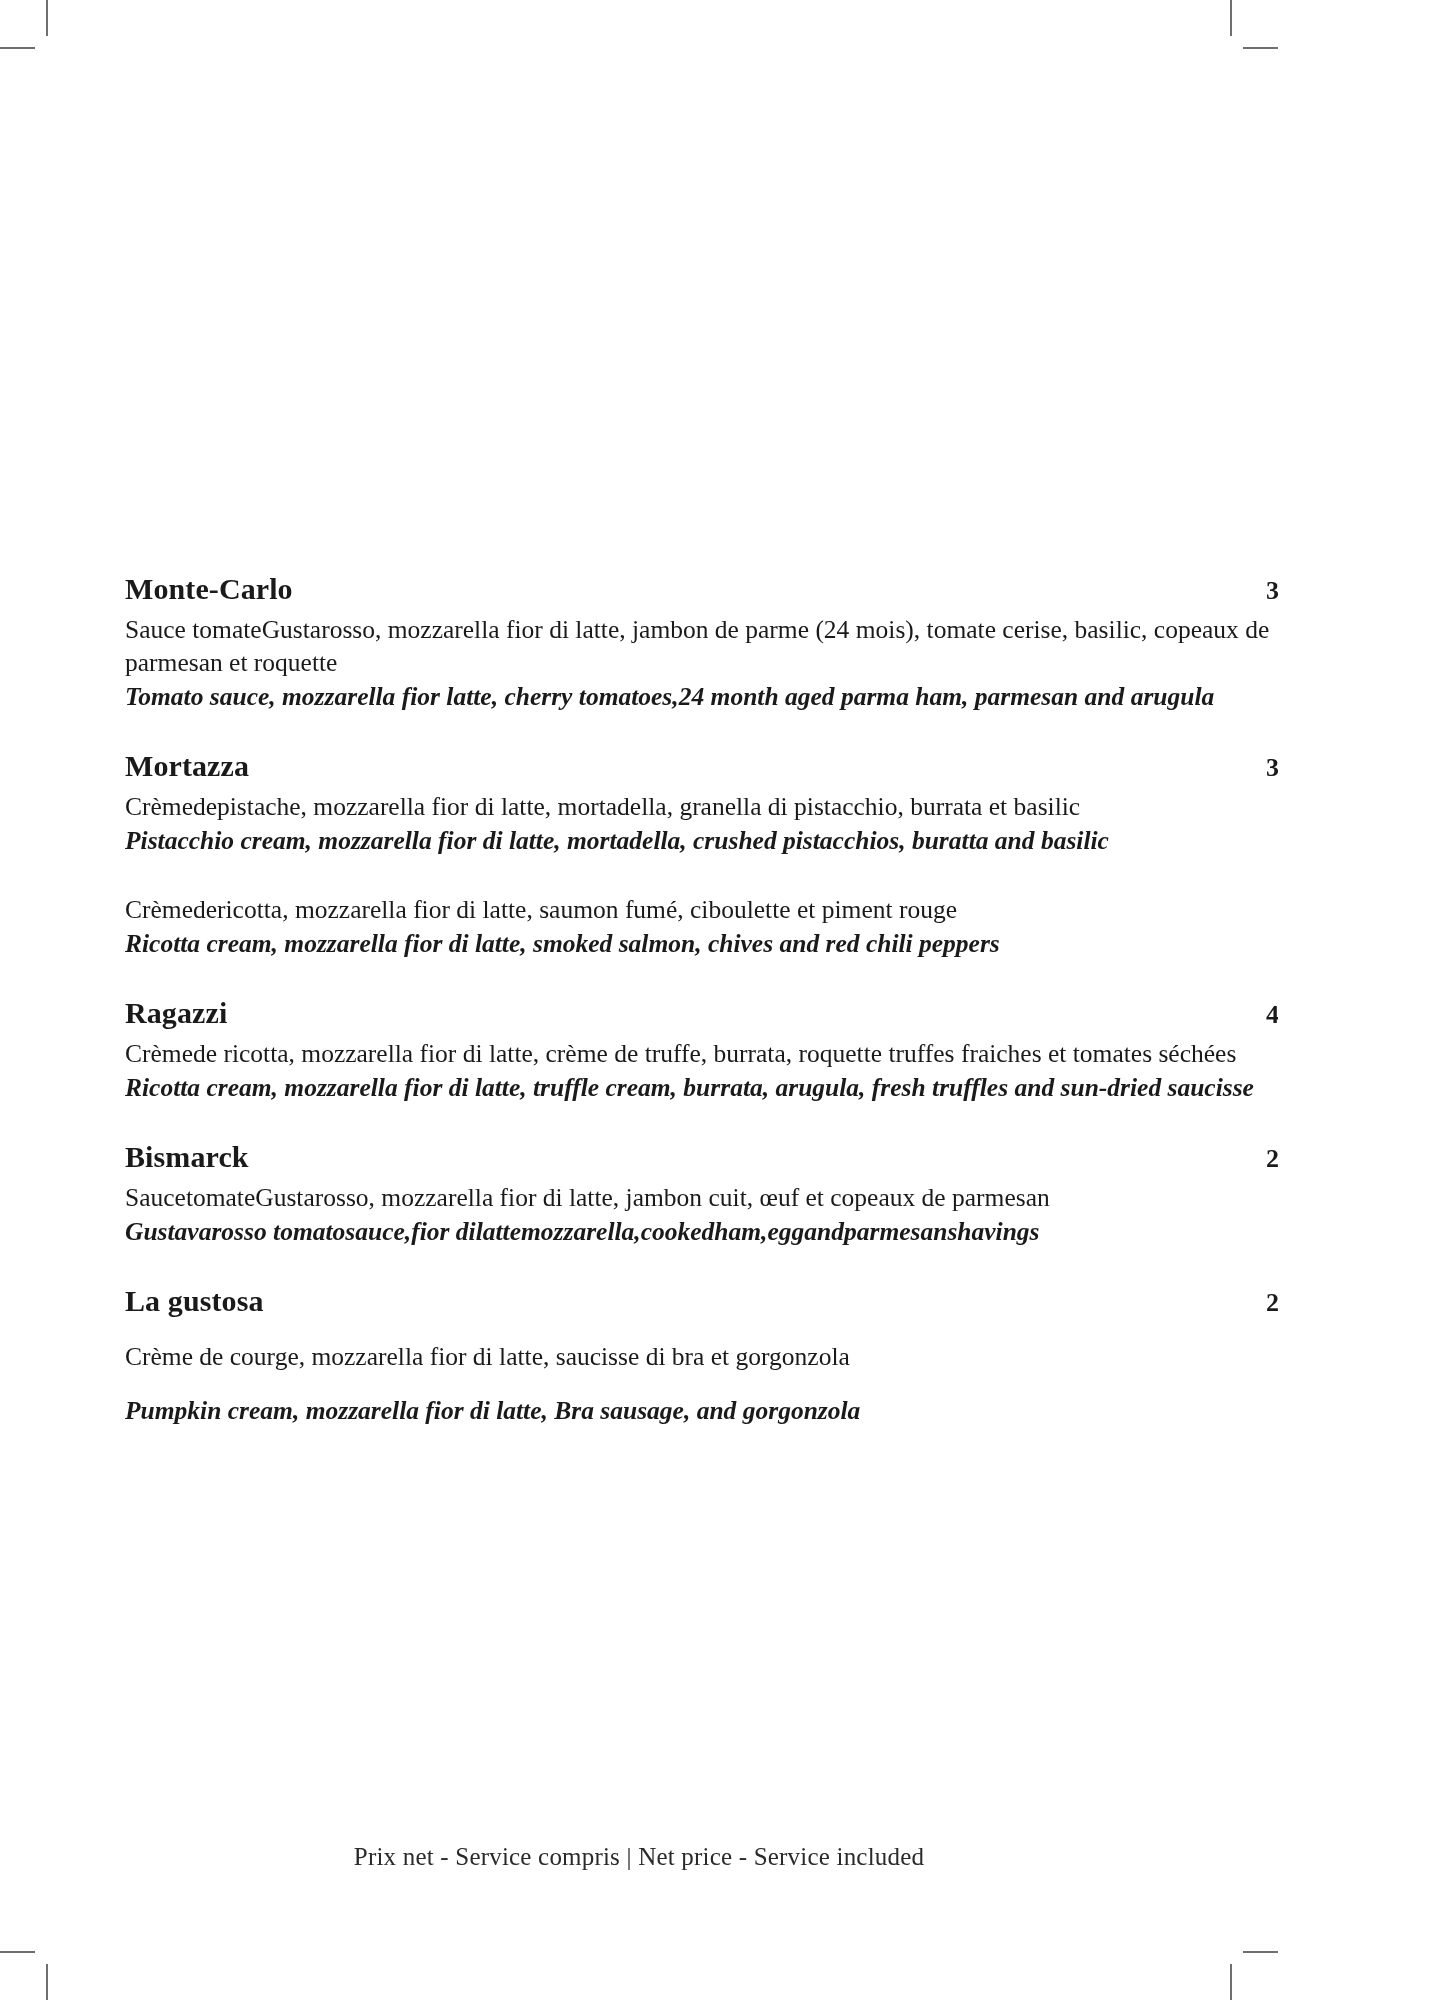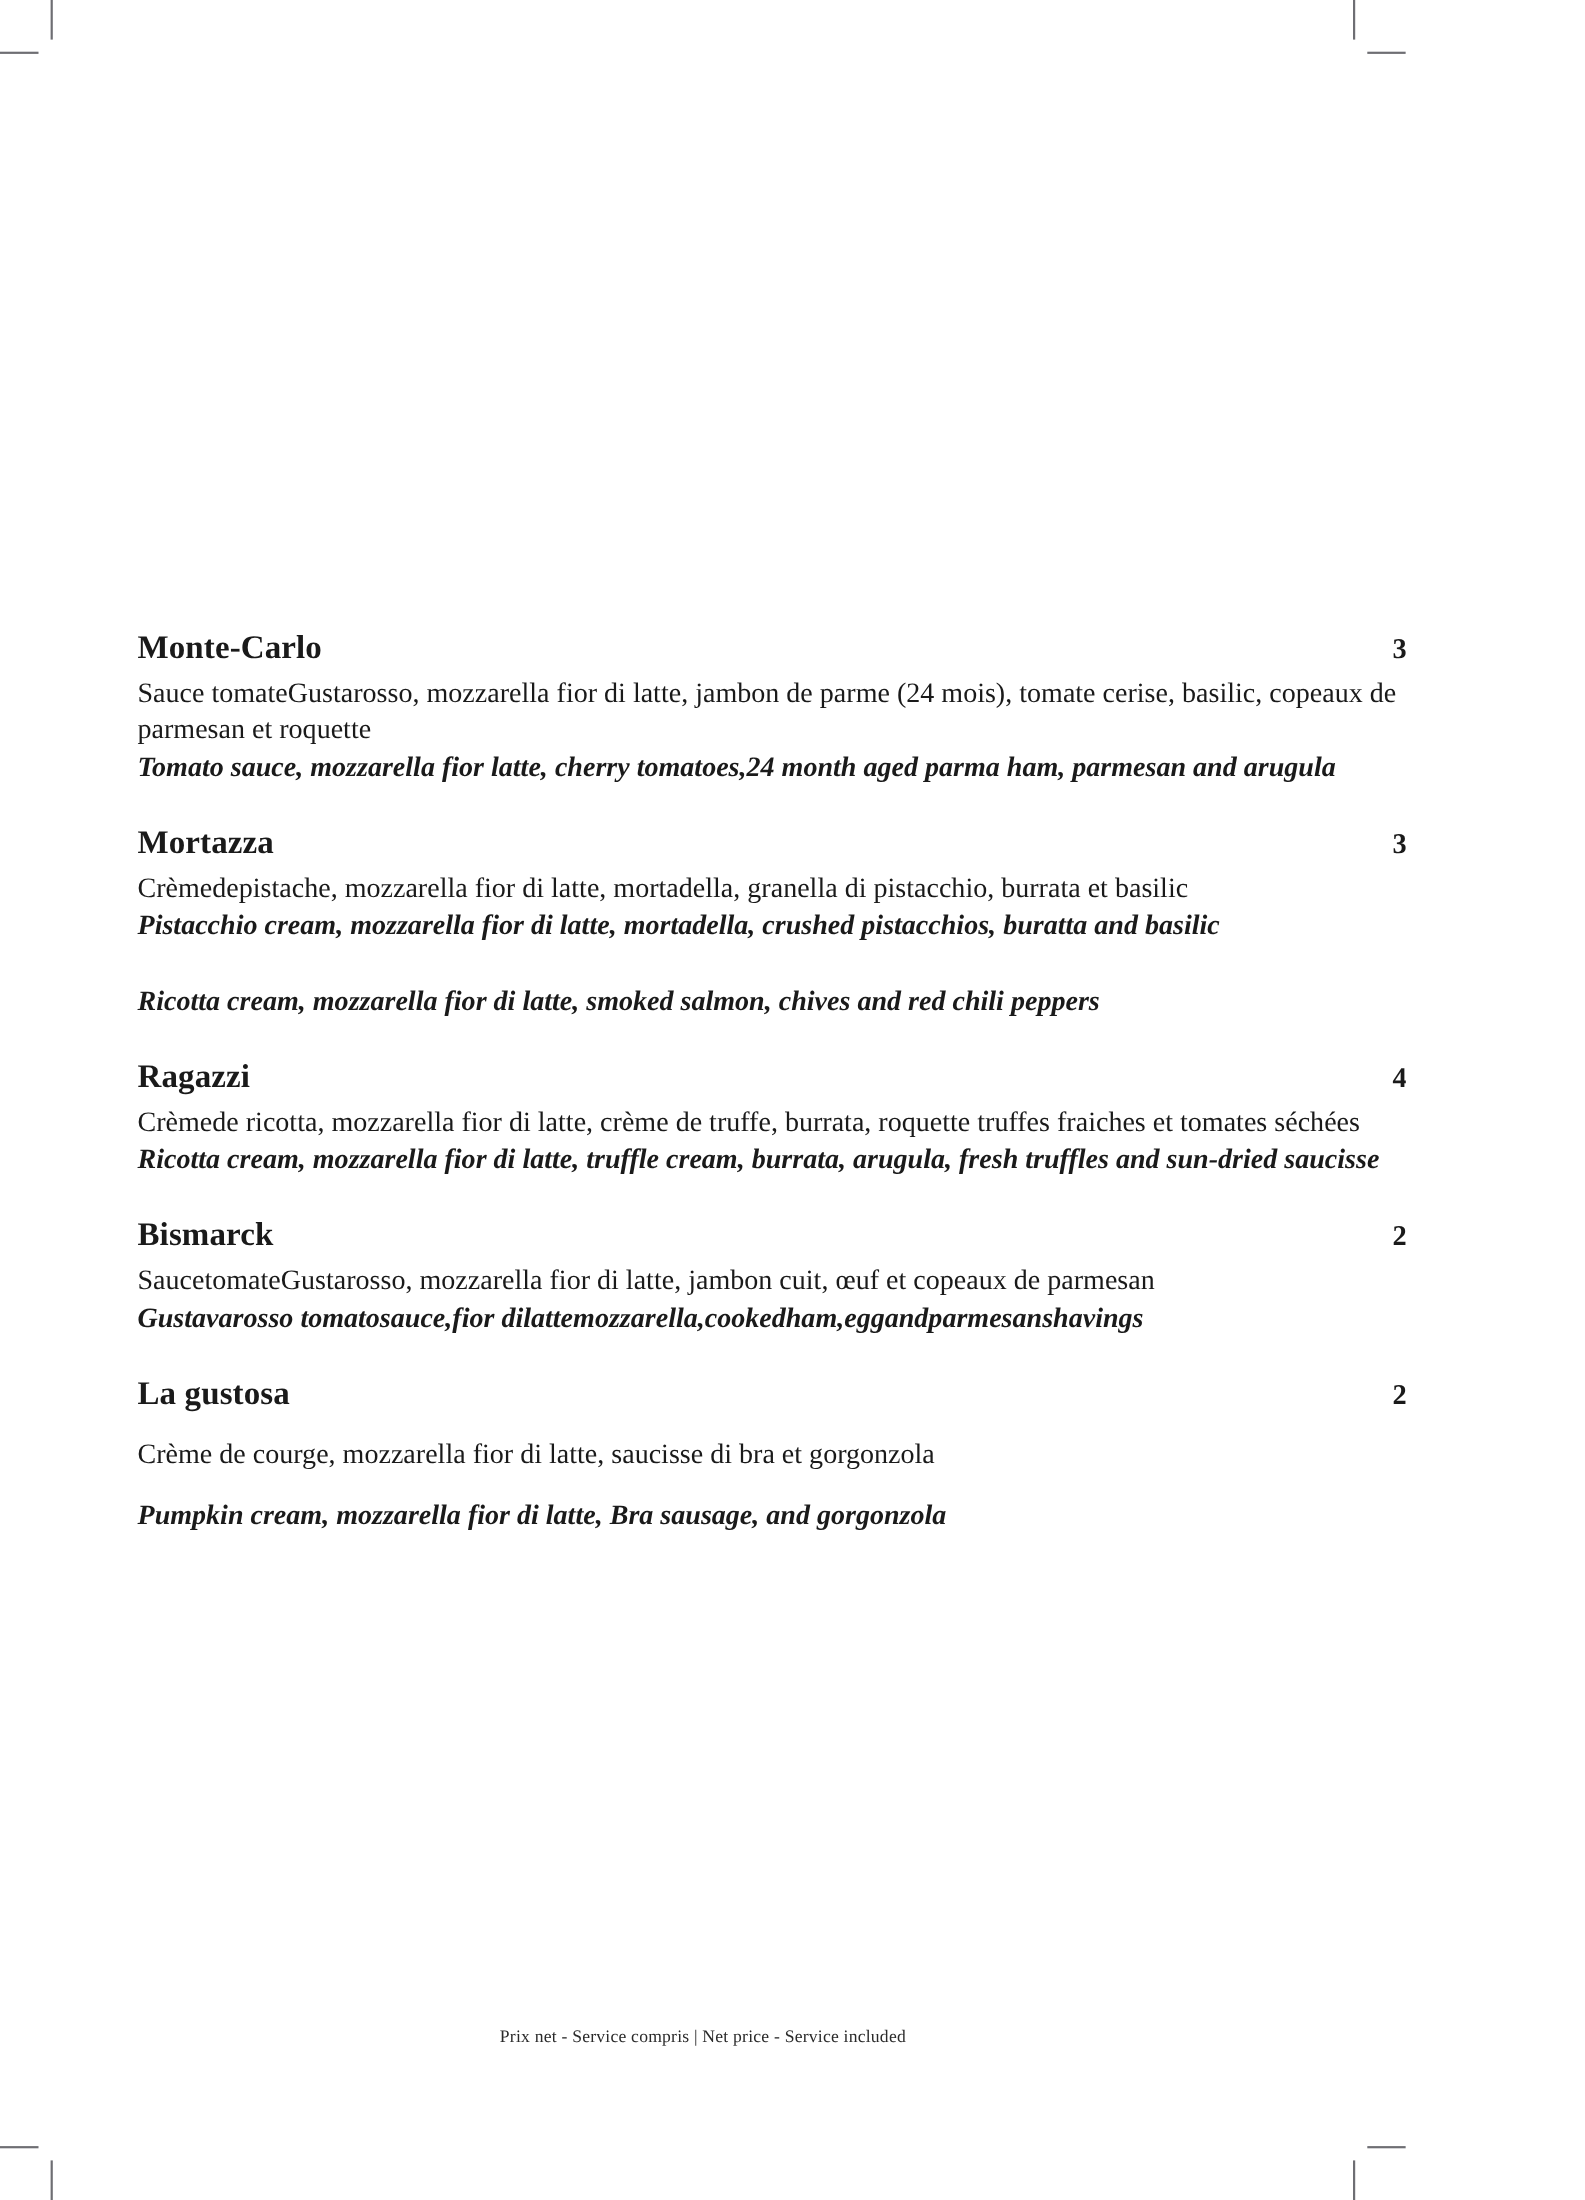--- a/index.html
+++ b/index.html
@@ -90,21 +90,21 @@
   .item.loose .desc-fr { margin-top: 22px; }
   .item.loose .desc-en { margin-top: 21px; }
 
   
   .footer {
     position: absolute;
     left: 0;
     right: 0;
     top: 1843px;
     text-align: center;
-    font-size: 16px;
+    font-size: 25px;
     font-weight: normal;
     color: #2a2a2a;
     letter-spacing: 0.2px;
   }
 </style>
 </head>
 <body>
 
 <div class="page">
 
@@ -131,20 +131,21 @@
     <div class="item">
       <div class="item-head">
         <span class="item-name">Mortazza</span>
         <span class="item-price">30€</span>
       </div>
       <div class="desc-fr">Crèmedepistache, mozzarella fior di latte, mortadella, granella di pistacchio, burrata et basilic</div>
       <div class="desc-en">Pistacchio cream, mozzarella fior di latte, mortadella, crushed pistacchios, buratta and basilic</div>
     </div>
 
     <div class="item">
+      <div class="desc-fr">Crèmedericotta, mozzarella fior di latte, saumon fumé, ciboulette et piment rouge</div>
       <div class="desc-en">Ricotta cream, mozzarella fior di latte, smoked salmon, chives and red chili peppers</div>
     </div>
 
     <div class="item">
       <div class="item-head">
         <span class="item-name">Ragazzi</span>
         <span class="item-price">47€</span>
       </div>
       <div class="desc-fr">Crèmede ricotta, mozzarella fior di latte, crème de truffe, burrata, roquette truffes fraiches et tomates séchées</div>
       <div class="desc-en">Ricotta cream, mozzarella fior di latte, truffle cream, burrata, arugula, fresh truffles and sun-dried saucisse</div>

